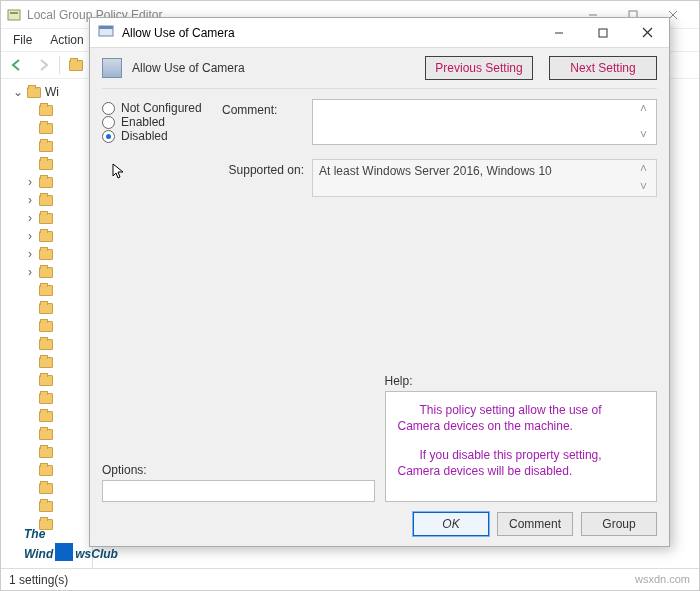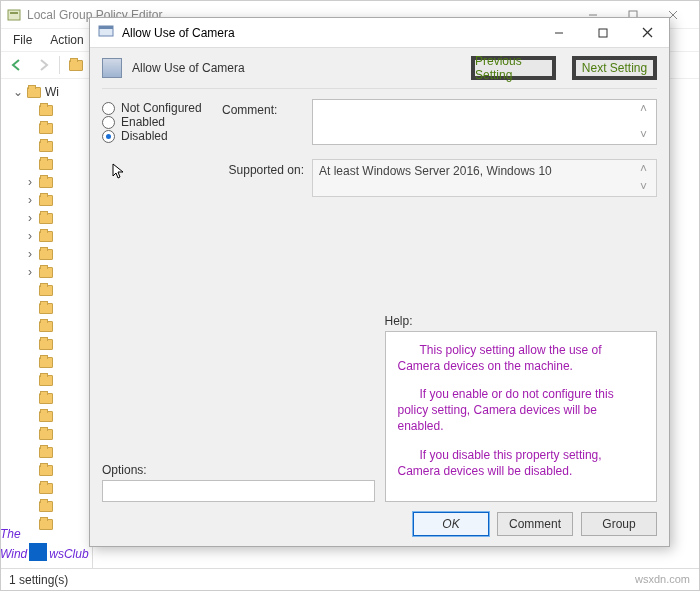--- a/index.html
+++ b/index.html
@@ -105,26 +105,27 @@
     .statusbar {
       position:absolute;left:0;right:0;bottom:0;height:22px;
       border-top:1px solid #ddd;
       display:flex;align-items:center;
       padding:0 8px;
       color:#333;
     }
     
     .watermark-twc {
       position:absolute;
-      left:0; bottom:30px;
+      left:24px; bottom:30px;
       font-family:"Segoe UI", sans-serif;
       font-size:18px;
       line-height:1.05;
       font-style:italic;
-      color:#6d28d9;
+      color:#0c4a6e;
+      font-weight:bold;
     }
     .watermark-twc .sq {
       display:inline-block;
       width:18px;height:18px;
       background:#0a63c7;
       position:relative;
       top:3px;
       margin:0 2px;
     }
     .url-wm {
@@ -163,24 +164,24 @@
     .dlg-header .ico {
       width:20px;height:20px;
       background:linear-gradient(#cfd8e6,#9fb4d1);
       border:1px solid #7b8fab;
     }
     .dlg-header .name {
       flex:1;
       color:#333;
     }
     .nav-btn {
-      width:85px;height:24px;
+      width:108px;height:24px;
       background:#e8e8e8;
-      border:4px solid #404040;
-      color:#4d7c0f;
+      border:1px solid #404040;
+      color:#be185d;
       display:flex;align-items:center;justify-content:center;
       margin-left:6px;
     }
     .dlg-sep {
       height:1px;background:#ddd;margin:4px 12px;
     }
     .dlg-config {
       display:flex;
       padding: 6px 12px 0 12px;
     }
@@ -529,21 +530,20 @@
 
   <div class="panes">
     <div class="pane">
       <span class="pane-label">Options:</span>
       <div class="pane-box"></div>
     </div>
     <div class="pane">
       <span class="pane-label">Help:</span>
       <div class="pane-box" id="help-box">
           <p>This policy setting allow the use of Camera devices on the machine.</p>
-          <p>If you enable or do not configure this policy setting, Camera devices will be enabled.</p>
           <p>If you disable this property setting, Camera devices will be disabled.</p>
         </div>
     </div>
   </div>
 
   <div class="dlg-footer">
     <span class="btn primary">OK</span>
     <span class="btn">Comment</span>
     <span class="btn">Group</span>
   </div>

